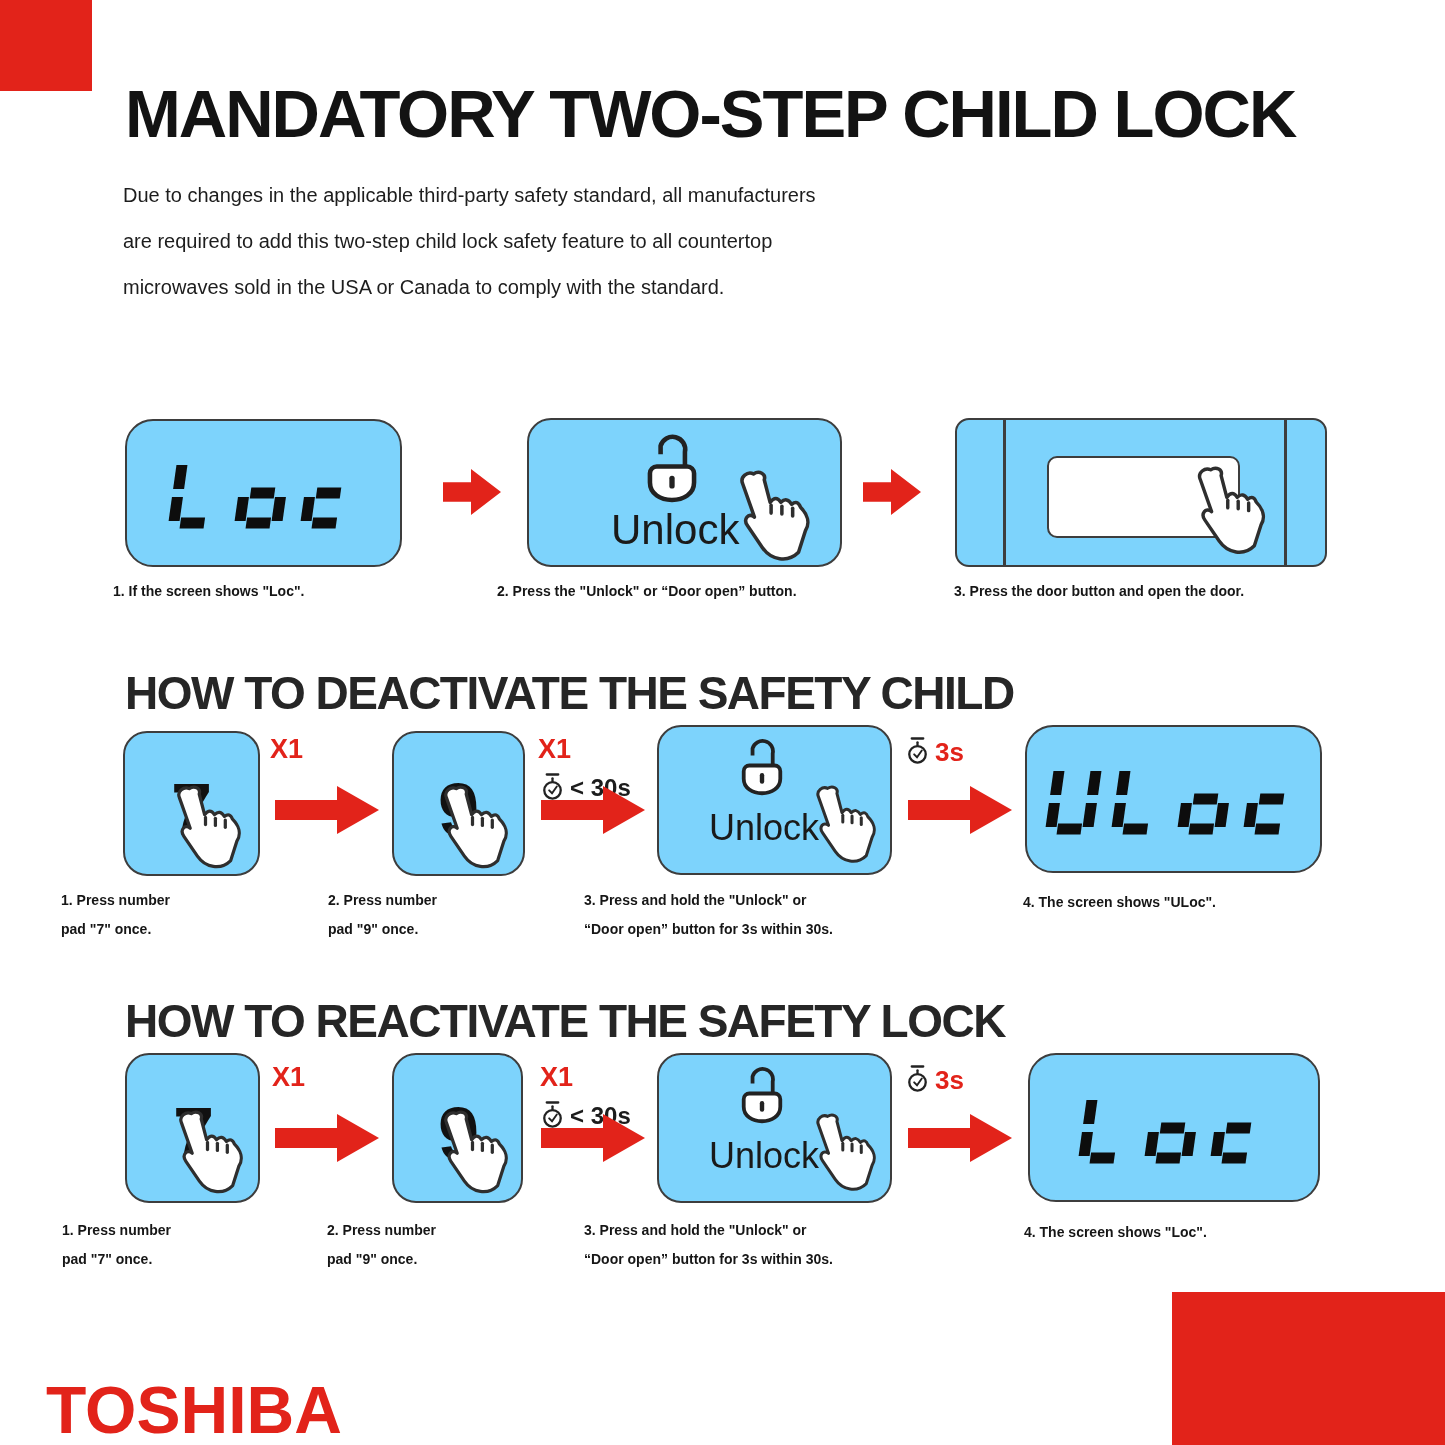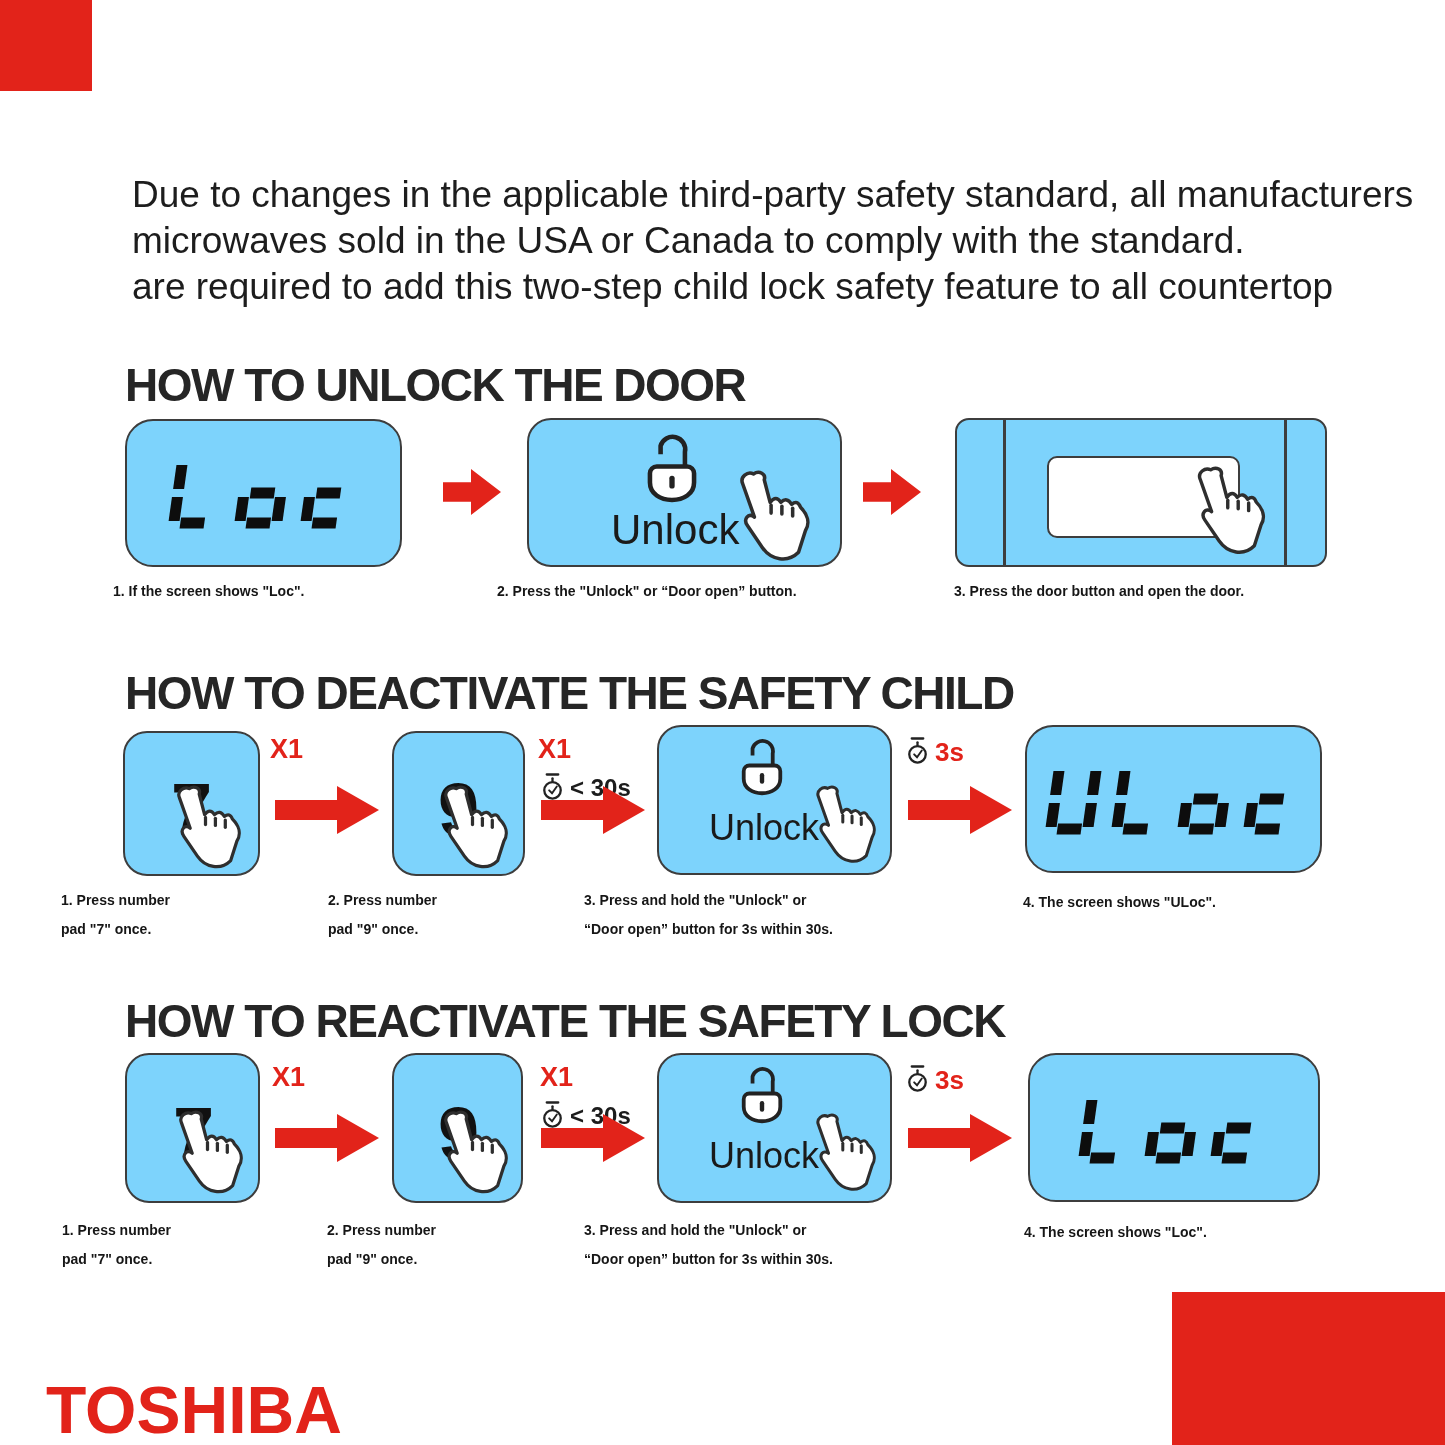--- a/index.html
+++ b/index.html
@@ -3,21 +3,21 @@
 <meta charset="utf-8">
 <style>
   html,body{margin:0;padding:0;background:#fff;}
   #canvas{position:relative;width:1445px;height:1445px;background:#fff;overflow:hidden;
           font-family:"Liberation Sans",sans-serif;color:#1c1c1c;}
   .sq{position:absolute;background:var(--red,#e2231a);}
   #sq-tl{left:0;top:72;width:92px;height:91px;}
   #sq-br{left:1172px;top:1292px;width:273px;height:153px;}
   #title{position:absolute;left:125px;top:75px;margin:0;font-size:67px;font-weight:900;
          letter-spacing:-2px;color:#131313;white-space:nowrap;}
-  #intro{position:absolute;left:132px;top:172px;font-size:37px;line-height:46px;color:#1d1d1d;}
+  #intro{position:absolute;left:123px;top:172px;font-size:20px;line-height:46px;color:#1d1d1d;}
   .sec-head{position:absolute;left:125px;margin:0;font-size:46px;font-weight:900;
             letter-spacing:-1.5px;color:#262626;white-space:nowrap;}
   .panel{position:absolute;background:#7dd3fc;border:2.5px solid #3d3d3d;box-sizing:border-box;}
   .r28{border-radius:28px;} .r24{border-radius:24px;} .r14{border-radius:14px;}
   .segwrap{width:100%;height:100%;display:flex;align-items:center;justify-content:center;}
   .arrow{position:absolute;}
   .xlabel{position:absolute;font-weight:700;font-size:27px;color:var(--red,#e2231a);}
   .swlabel{position:absolute;font-weight:700;font-size:24px;color:#1c1c1c;white-space:nowrap;}
   .holdlabel{position:absolute;font-weight:700;font-size:26px;color:var(--red,#e2231a);}
   .cap{position:absolute;text-align:left;font-size:14px;font-weight:700;color:#161616;
@@ -31,28 +31,28 @@
          letter-spacing:0px;color:var(--red,#e2231a);white-space:nowrap;}
 </style>
 </head>
 <body>
 
 <div id="canvas">
 
   <div id="sq-tl" class="sq"></div>
   <div id="sq-br" class="sq"></div>
 
+  <h1 id="title">MANDATORY TWO-STEP CHILD LOCK</h1>
 
   <div id="intro">
     <div>Due to changes in the applicable third-party safety standard, all manufacturers</div>
+    <div>are required to add this two-step child lock safety feature to all countertop</div>
     <div>microwaves sold in the USA or Canada to comply with the standard.</div>
-    <div>are required to add this two-step child lock safety feature to all countertop</div>
-  </div>
-
-  <h2 class="sec-head" style="top:358px;">HOW TO UNLOCK THE DOOR</h2>
+  </div>
+
 
   <div class="panel r28" style="left:125px;top:419px;width:277px;height:148px;">
     <div class="segwrap">
         <svg width="218" height="78" viewBox="0 0 218 78">
     <g transform="translate(10 0) skewX(-8)" stroke="#0d0d0d" stroke-width="11" stroke-linecap="butt">
             <g transform="translate(12,2)">
               <line x1="6.5" y1="9" x2="6.5" y2="33"></line>
               <line x1="6.5" y1="41" x2="6.5" y2="65"></line>
               <line x1="13" y1="67" x2="37" y2="67"></line>
             </g>

